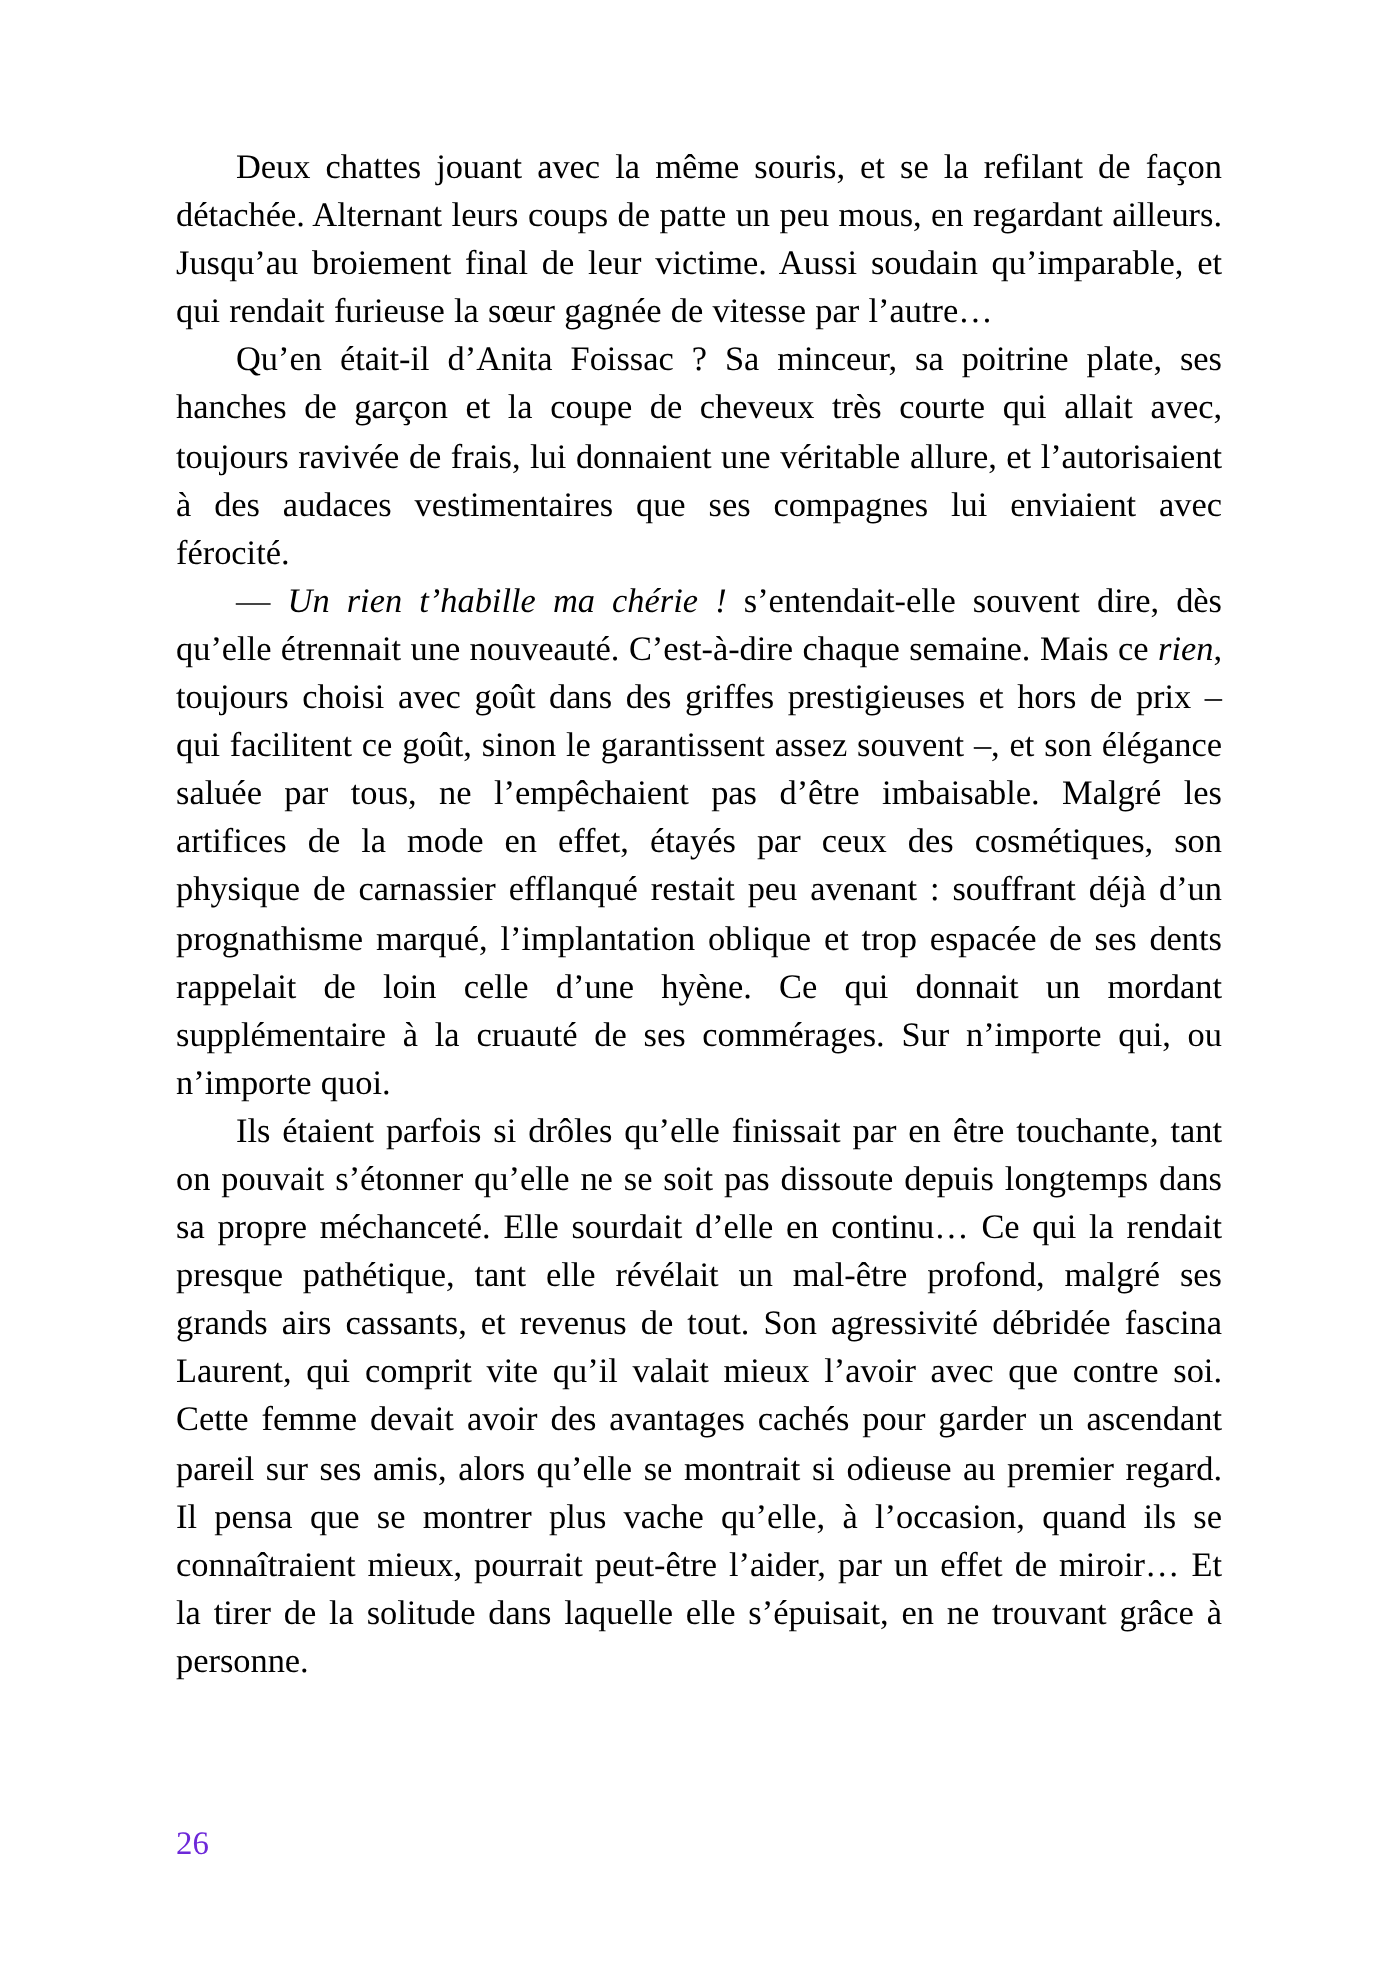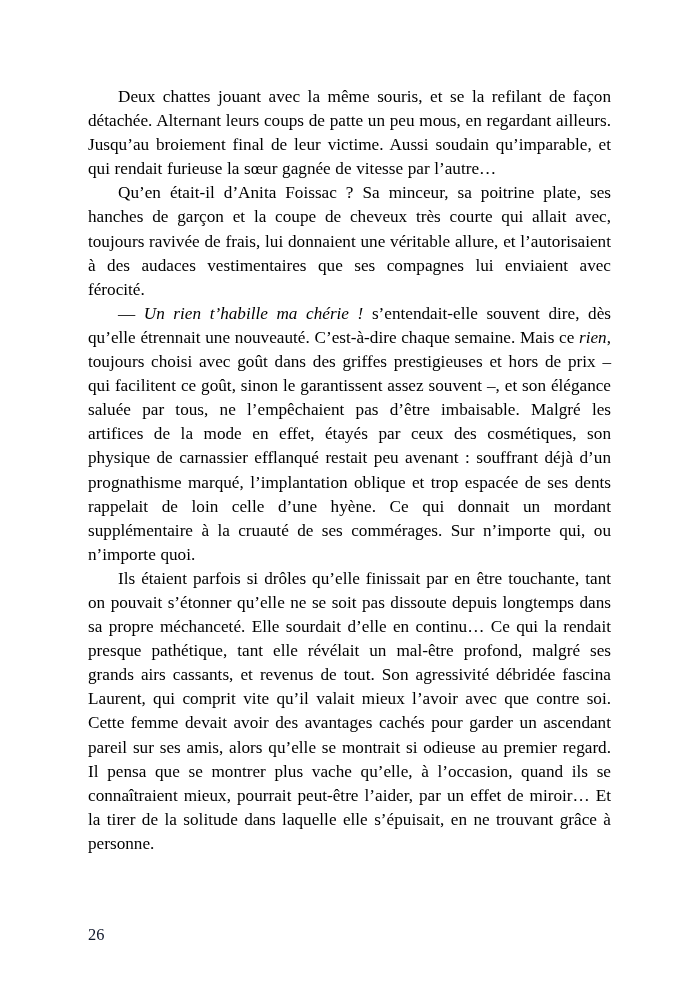--- a/index.html
+++ b/index.html
@@ -12,21 +12,21 @@
     width: 700px;
     height: 992px;
     position: relative;
     font-family: "Liberation Serif", "DejaVu Serif", serif;
     color: #000000;
     -webkit-font-smoothing: antialiased;
   }
   .page {
     position: absolute;
     left: 0;
-    top: 13px;
+    top: 0;
     width: 700px;
     height: 960px;
     background: #ffffff;
     overflow: hidden;
   }
   .text-block {
     position: absolute;
     left: 88px;
     top: 72px;
     width: 523px;
@@ -43,21 +43,21 @@
   }
   p.para em {
   }
   .page-number {
     position: absolute;
     left: 88px;
     top: 911px;
     font-size: 16.4px;
     line-height: 22px;
     font-family: "Liberation Serif", "DejaVu Serif", serif;
-    color: #0f172a;
+    color: #6d28d9;
   }
 </style>
 </head>
 <body>
 
 <div class="page">
 
   <div class="text-block">
 
     <p class="para">Deux chattes jouant avec la même souris, et se la refilant de façon détachée. Alternant leurs coups de patte un peu mous, en regardant ailleurs. Jusqu’au broiement final de leur victime. Aussi soudain qu’imparable, et qui rendait furieuse la sœur gagnée de vitesse par l’autre…</p>

